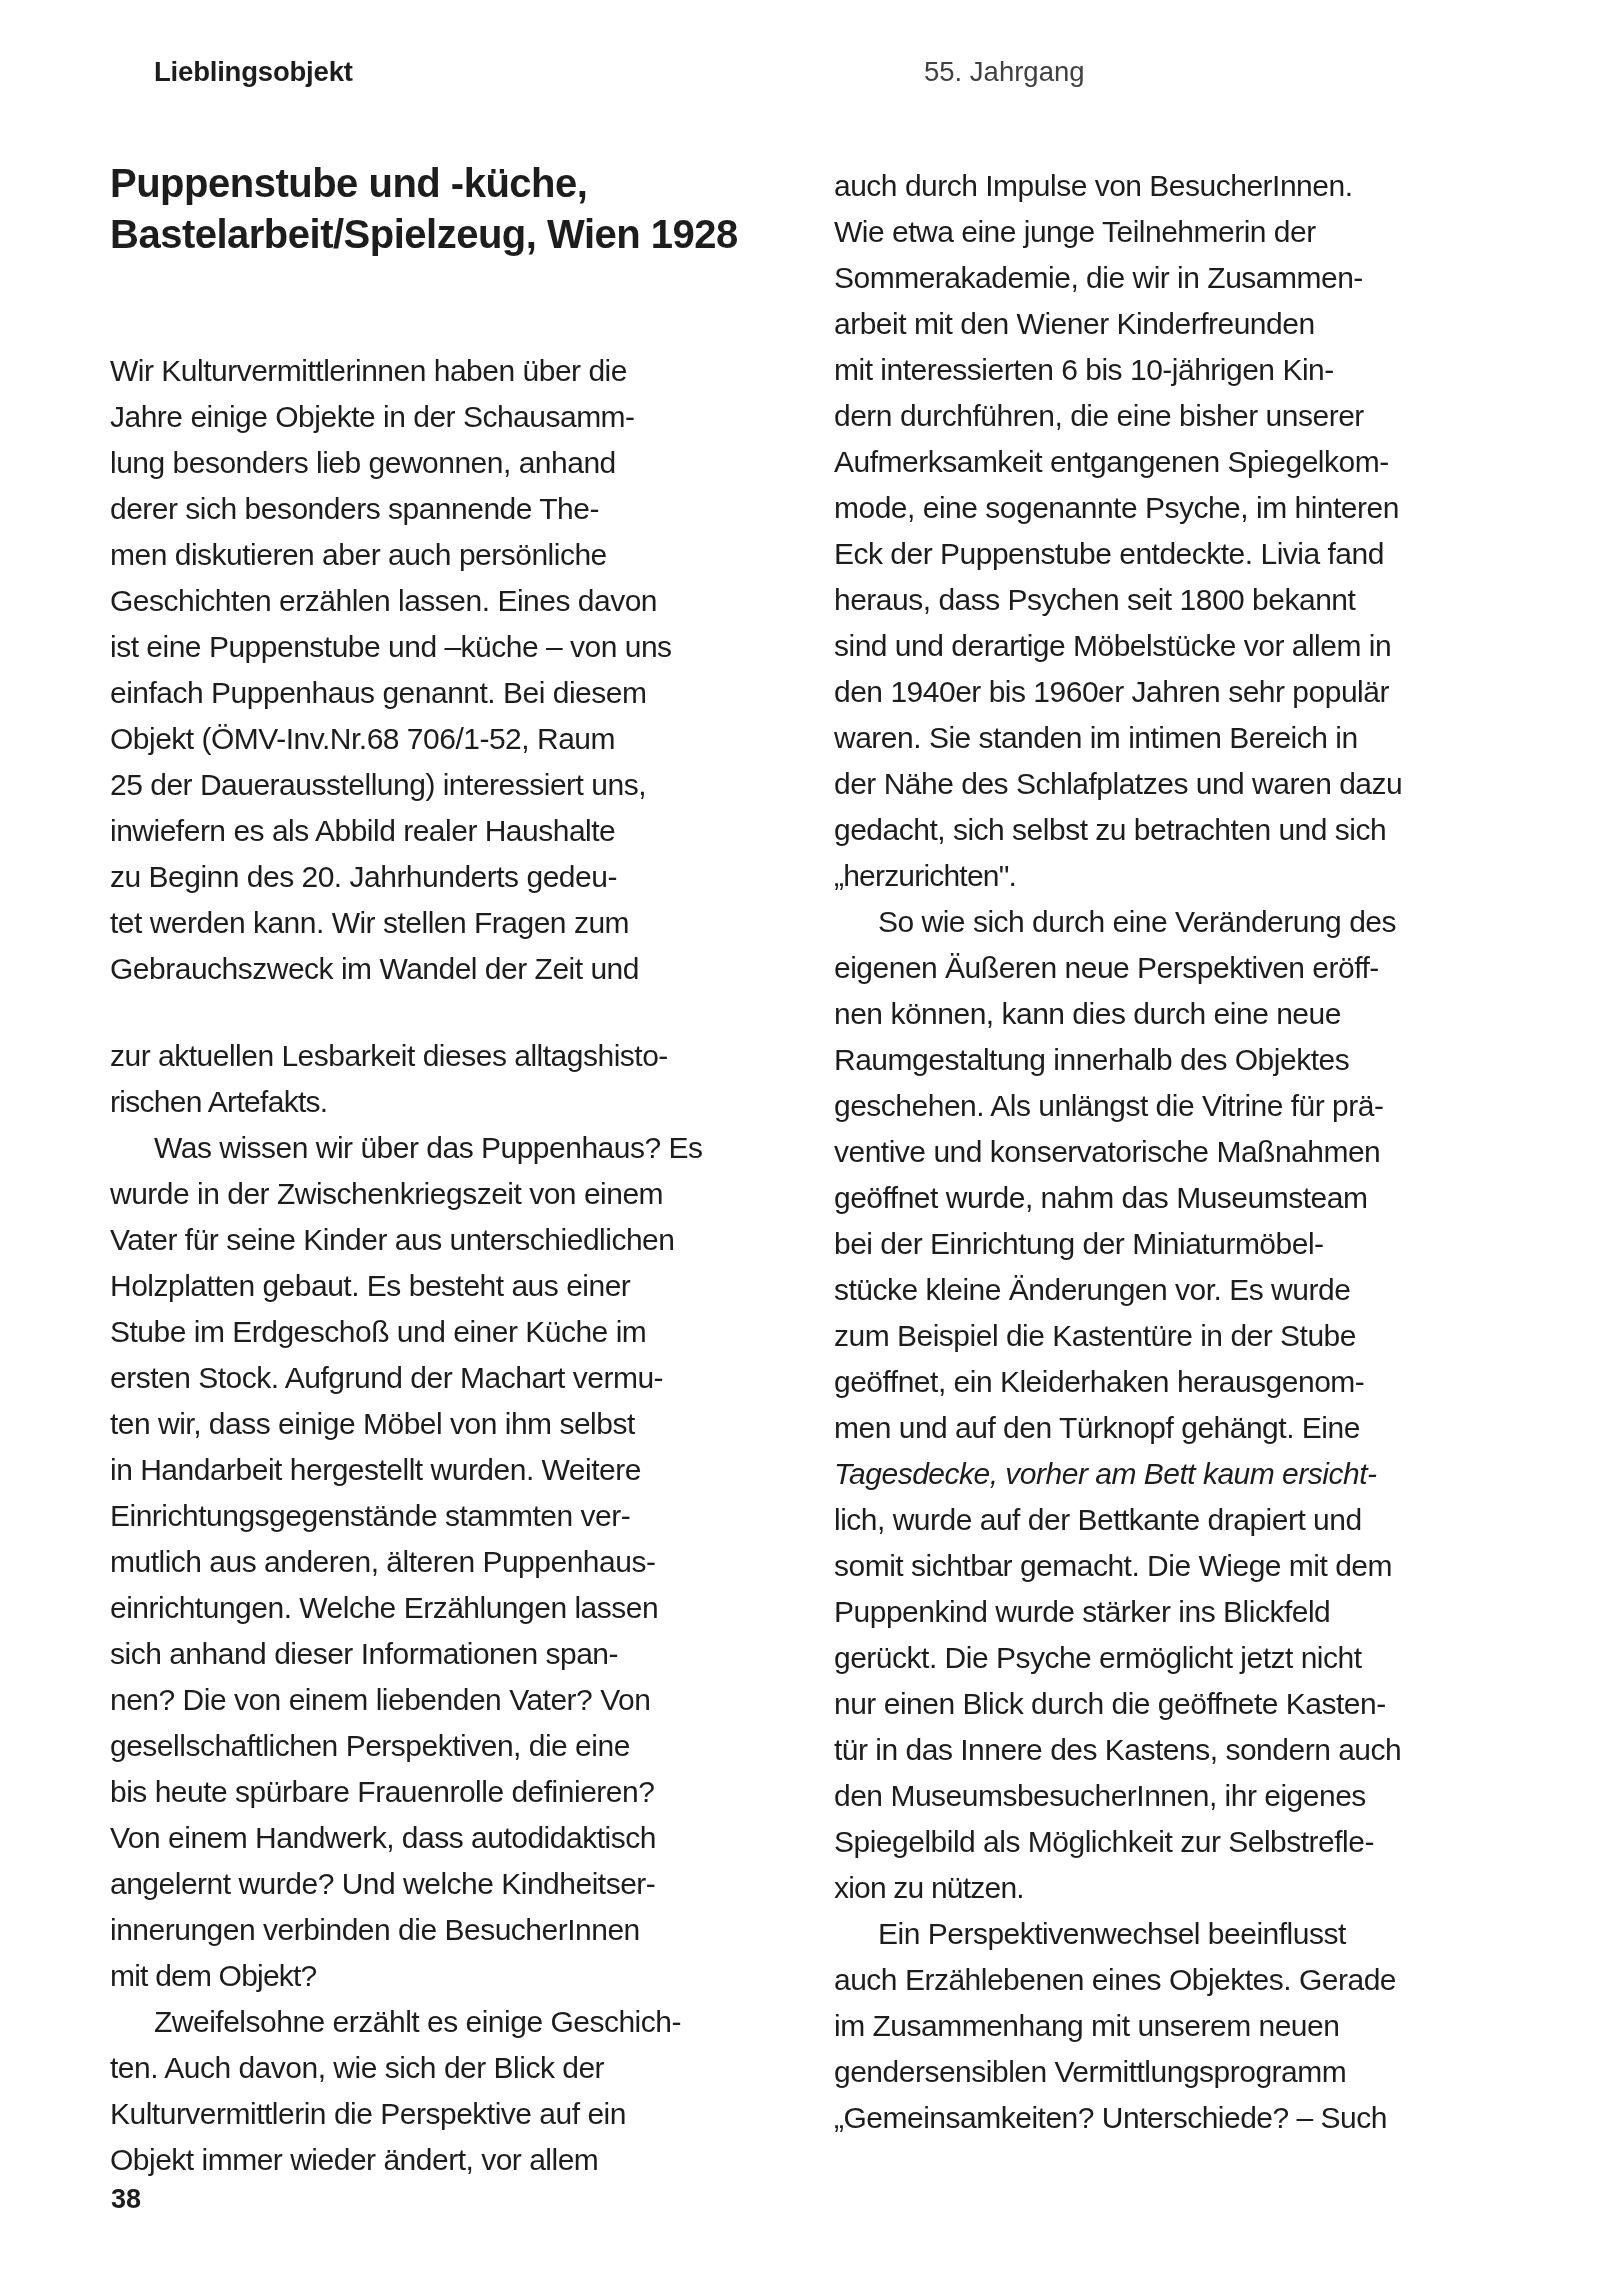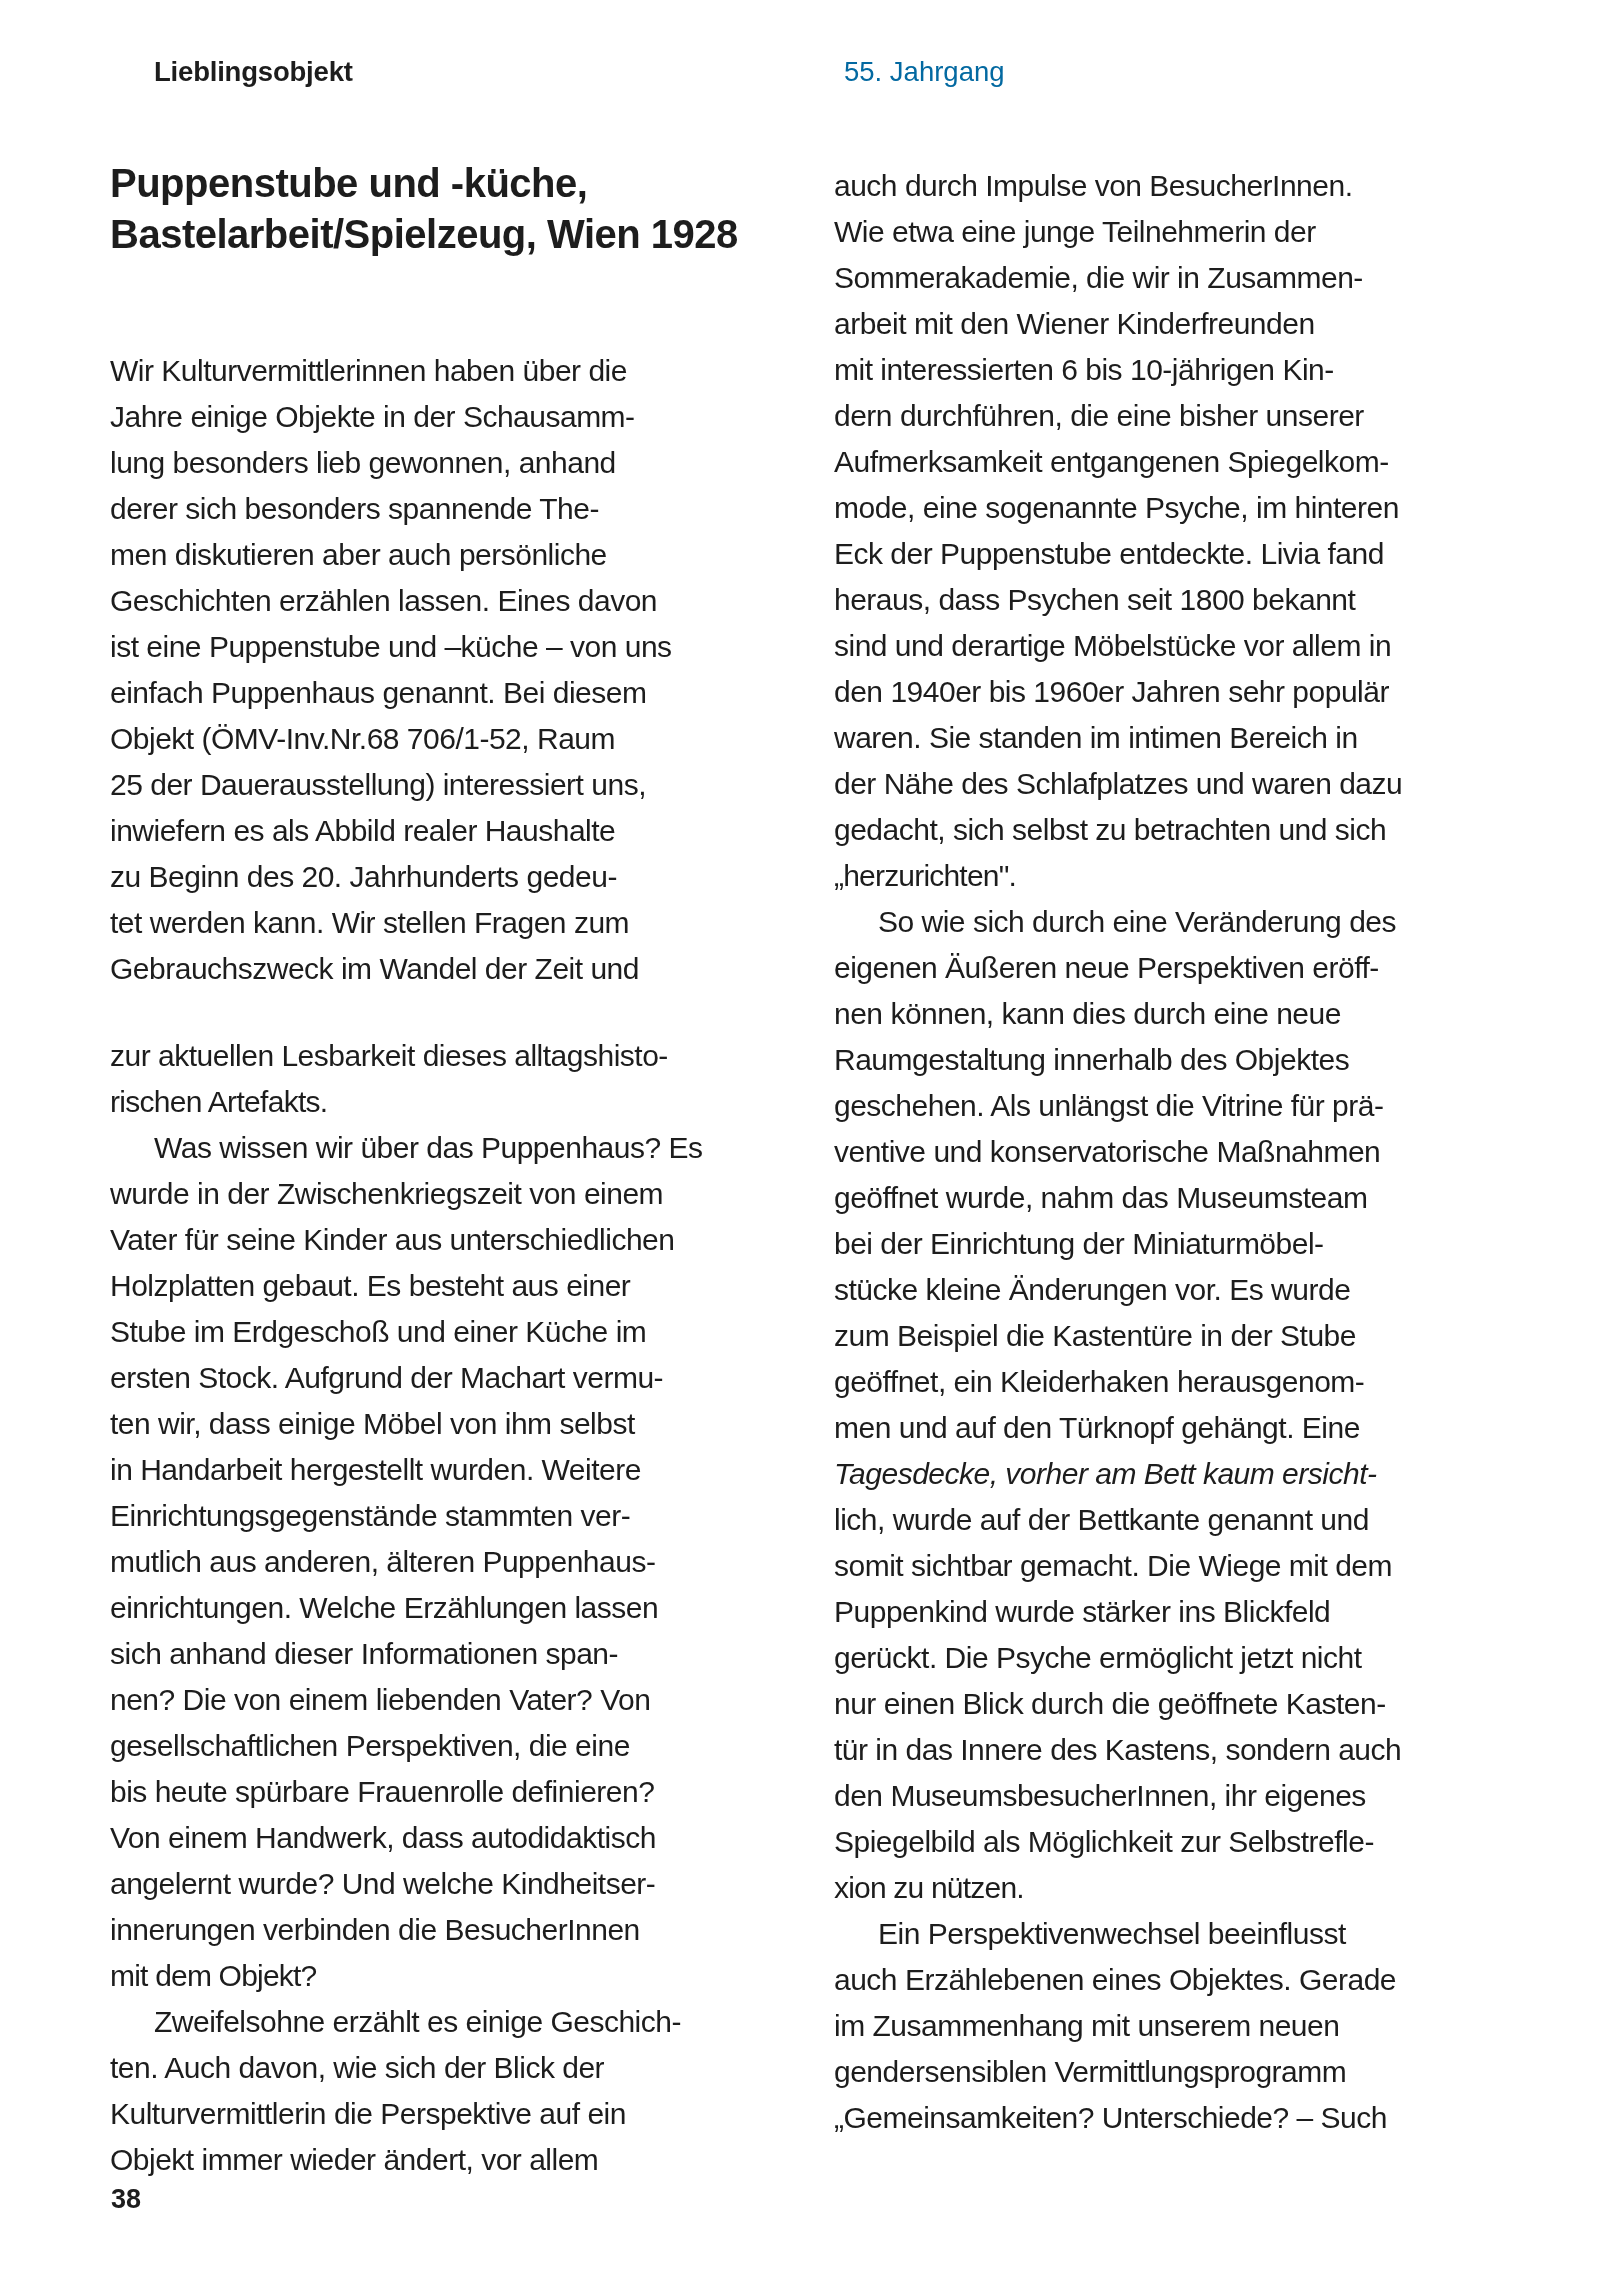--- a/index.html
+++ b/index.html
@@ -21,23 +21,23 @@
     font-size: 27.5px;
     line-height: 37px;
     white-space: nowrap;
   }
   .running-head.left {
     left: 154px;
     font-weight: bold;
     letter-spacing: -0.2px;
   }
   .running-head.right {
-    left: 844px;
+    left: 924px;
     font-weight: normal;
-    color: #0369a1;
+    color: #404040;
   }
   .title {
     position: absolute;
     left: 110px;
     top: 158px;
     margin: 0;
     font-size: 40px;
     line-height: 51px;
     font-weight: bold;
     letter-spacing: -0.5px;
@@ -142,21 +142,21 @@
     <span class="line" style="letter-spacing: -0.5px;">Raumgestaltung innerhalb des Objektes</span>
     <span class="line" style="letter-spacing: -0.5px;">geschehen. Als unlängst die Vitrine für prä-</span>
     <span class="line" style="letter-spacing: -0.5px;">ventive und konservatorische Maßnahmen</span>
     <span class="line" style="letter-spacing: -0.5px;">geöffnet wurde, nahm das Museumsteam</span>
     <span class="line" style="letter-spacing: -0.5px;">bei der Einrichtung der Miniaturmöbel-</span>
     <span class="line" style="letter-spacing: -0.5px;">stücke kleine Änderungen vor. Es wurde</span>
     <span class="line" style="letter-spacing: -0.5px;">zum Beispiel die Kastentüre in der Stube</span>
     <span class="line" style="letter-spacing: -0.5px;">geöffnet, ein Kleiderhaken herausgenom-</span>
     <span class="line" style="letter-spacing: -0.5px;">men und auf den Türknopf gehängt. Eine</span>
     <span class="line" style="letter-spacing: -0.5px; font-style: italic;">Tagesdecke, vorher am Bett kaum ersicht-</span>
-    <span class="line" style="letter-spacing: -0.5px;">lich, wurde auf der Bettkante genannt und</span>
+    <span class="line" style="letter-spacing: -0.5px;">lich, wurde auf der Bettkante drapiert und</span>
     <span class="line" style="letter-spacing: -0.5px;">somit sichtbar gemacht. Die Wiege mit dem</span>
     <span class="line" style="letter-spacing: -0.5px;">Puppenkind wurde stärker ins Blickfeld</span>
     <span class="line" style="letter-spacing: -0.5px;">gerückt. Die Psyche ermöglicht jetzt nicht</span>
     <span class="line" style="letter-spacing: -0.5px;">nur einen Blick durch die geöffnete Kasten-</span>
     <span class="line" style="letter-spacing: -0.5px;">tür in das Innere des Kastens, sondern auch</span>
     <span class="line" style="letter-spacing: -0.5px;">den MuseumsbesucherInnen, ihr eigenes</span>
     <span class="line" style="letter-spacing: -0.5px;">Spiegelbild als Möglichkeit zur Selbstrefle-</span>
     <span class="line" style="letter-spacing: -0.8px;">xion zu nützen.</span>
     <span class="line indent" style="letter-spacing: -0.5px;">Ein Perspektivenwechsel beeinflusst</span>
     <span class="line" style="letter-spacing: -0.5px;">auch Erzählebenen eines Objektes. Gerade</span>

